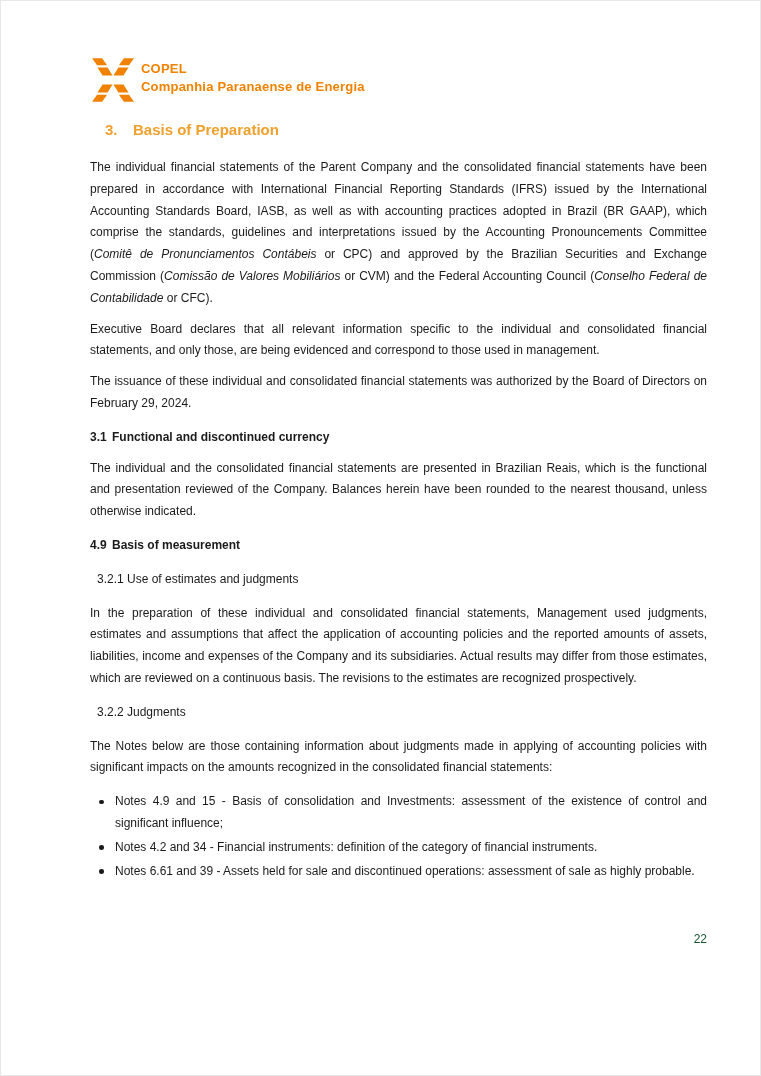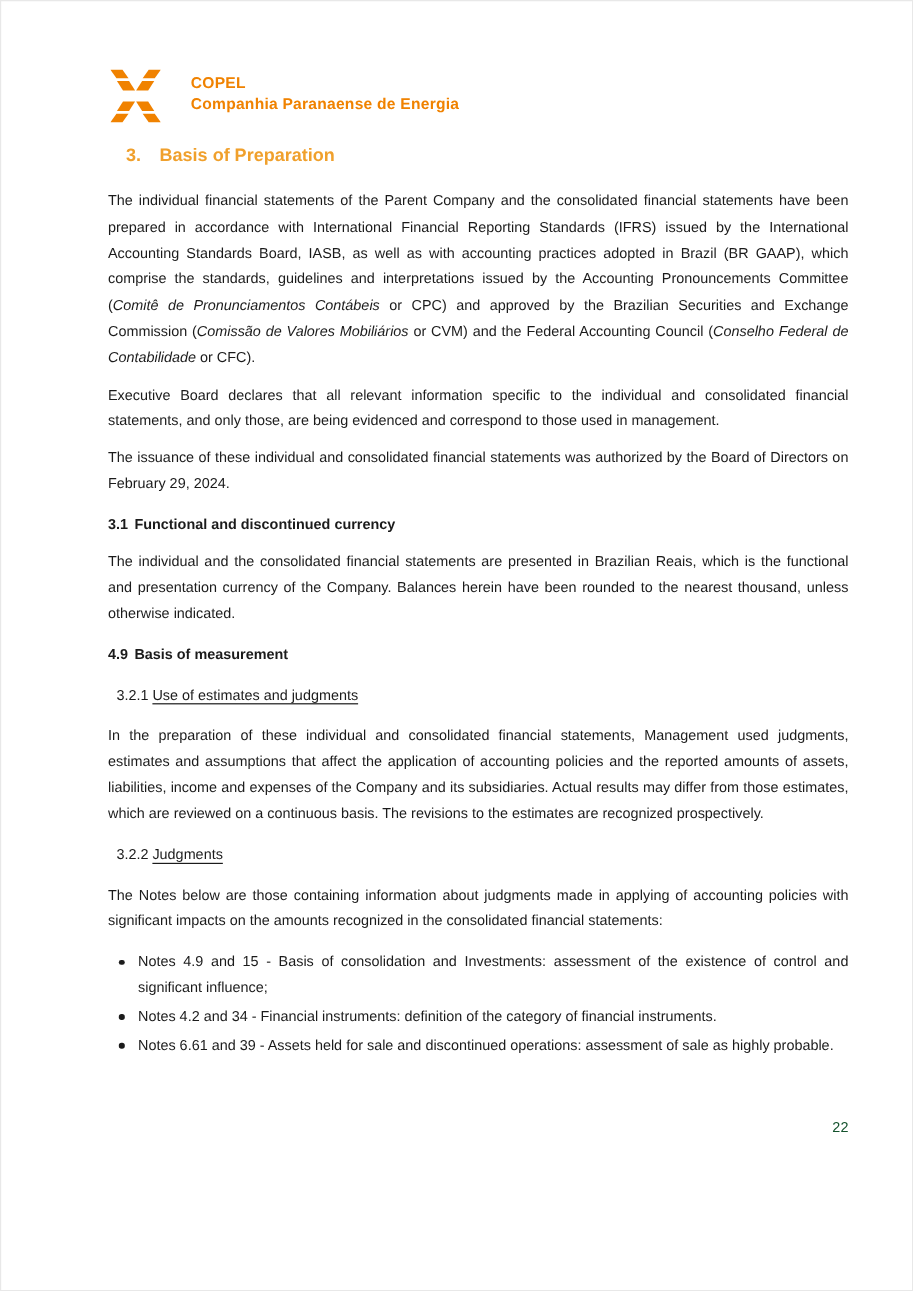--- a/index.html
+++ b/index.html
@@ -8,21 +8,21 @@
     width:761px; height:1076px;
     background:#ffffff;
     box-shadow: inset 0 0 0 1px #e8e8e8;
     font-family:"Liberation Sans","DejaVu Sans",sans-serif;
     color:var(--text-color,#1b1b1b);
     overflow:hidden;
   }
   .content { position:absolute; left:90px; top:0; width:617px; }
 
   
-  .logo-block { margin-top:57px; margin-left:2px; display:flex; align-items:flex-start; gap:25px; height:46px; }
+  .logo-block { margin-top:57px; margin-left:2px; display:flex; align-items:flex-start; gap:7px; height:46px; }
   .logo-mark { width:42px; height:46px; flex:0 0 auto; }
   .logo-mark svg { width:100%; height:100%; display:block; }
   .logo-text { padding-top:3px; }
   .logo-name, .logo-subtitle {
     font-size:13px; font-weight:bold; line-height:18px;
     color:var(--logo-orange,#F08200); letter-spacing:0.2px;
   }
 
   
   h1.doc-heading {
@@ -48,21 +48,21 @@
   }
   h2.sec-heading .h-num { display:inline-block; width:22px; }
 
   
   h3.subsec-heading {
     margin:12px 0 12px 0; padding-left:7px;
     font-size:12px; font-weight:normal; line-height:21.8px;
     color:var(--text-color,#1b1b1b);
   }
   h3.subsec-heading .h-num { display:inline-block; width:30px; }
-  h3.subsec-heading .h-title { text-decoration:underline; text-underline-offset:3px; }
+  h3.subsec-heading .h-title { text-underline-offset:3px; }
 
   
   ul.note-list { list-style:none; margin:12px 0 0 0; padding:0; }
   ul.note-list li {
     position:relative;
     padding-left:25px; margin:0 0 2px 0;
     font-size:12px; line-height:21.8px;
     text-align:justify;
   }
   ul.note-list li::before {
@@ -114,21 +114,21 @@
 
     <h1 class="doc-heading"><span class="h-num">3.</span><span class="h-title">Basis of Preparation</span></h1>
 
     <p class="body-par"><span>The individual financial statements of the Parent Company and the consolidated financial statements have been prepared in accordance with International Financial Reporting Standards (IFRS) issued by the International Accounting Standards Board, IASB, as well as with accounting practices adopted in Brazil (BR GAAP), which comprise the standards, guidelines and interpretations issued by the Accounting Pronouncements Committee (</span><i>Comitê de Pronunciamentos Contábeis</i><span> or CPC) and approved by the Brazilian Securities and Exchange Commission (</span><i>Comissão de Valores Mobiliários</i><span> or CVM) and the Federal Accounting Council (</span><i>Conselho Federal de Contabilidade</i><span> or CFC).</span></p>
 
     <p class="body-par">Executive Board declares that all relevant information specific to the individual and consolidated financial statements, and only those, are being evidenced and correspond to those used in management.</p>
 
     <p class="body-par">The issuance of these individual and consolidated financial statements was authorized by the Board of Directors on February 29, 2024.</p>
 
     <h2 class="sec-heading"><span class="h-num">3.1</span><span class="h-title">Functional and discontinued currency</span></h2>
-    <p class="body-par">The individual and the consolidated financial statements are presented in Brazilian Reais, which is the functional and presentation currency of the Company. Balances herein have been rounded to the nearest thousand, unless otherwise indicated.</p>
+    <p class="body-par">The individual and the consolidated financial statements are presented in Brazilian Reais, which is the functional and presentation reviewed of the Company. Balances herein have been rounded to the nearest thousand, unless otherwise indicated.</p>
 
     <h2 class="sec-heading"><span class="h-num">4.9</span><span class="h-title">Basis of measurement</span></h2>
 
     <h3 class="subsec-heading"><span class="h-num">3.2.1</span><span class="h-title">Use of estimates and judgments</span></h3>
     <p class="body-par">In the preparation of these individual and consolidated financial statements, Management used judgments, estimates and assumptions that affect the application of accounting policies and the reported amounts of assets, liabilities, income and expenses of the Company and its subsidiaries. Actual results may differ from those estimates, which are reviewed on a continuous basis. The revisions to the estimates are recognized prospectively.</p>
 
     <h3 class="subsec-heading"><span class="h-num">3.2.2</span><span class="h-title">Judgments</span></h3>
     <p class="body-par">The Notes below are those containing information about judgments made in applying of accounting policies with significant impacts on the amounts recognized in the consolidated financial statements:</p>
 
     <ul class="note-list">

